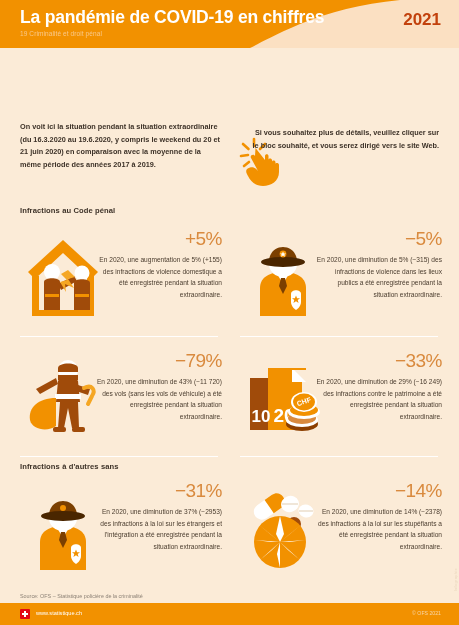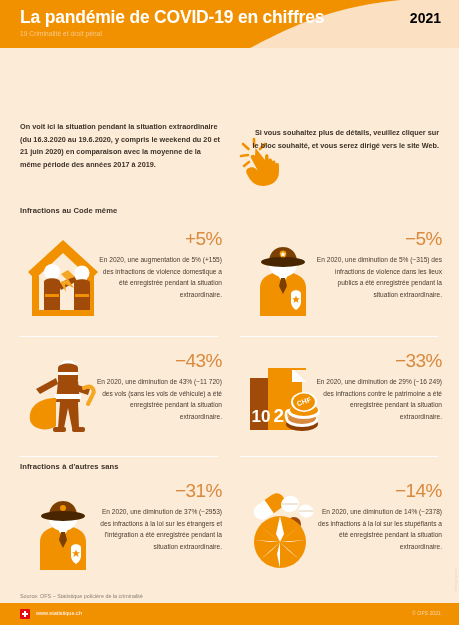--- a/index.html
+++ b/index.html
@@ -22,21 +22,21 @@
     position: absolute; left: 20px; top: 7px;
     font-size: 17.5px; font-weight: bold; color: #ffffff; letter-spacing: -0.2px;
     white-space: nowrap;
   }
   .header-sub {
     position: absolute; left: 20px; top: 30px;
     font-size: 6.5px; color: #F9C98A; letter-spacing: 0.1px; white-space: nowrap;
   }
   .header-year {
     position: absolute; right: 18px; top: 10px;
-    font-size: 14px; font-weight: bold; color: #000000;
+    font-size: 17px; font-weight: bold; color: #c2410c;
   }
 
   
   .intro { position: relative; height: 110px; }
   .intro-left {
     position: absolute; left: 20px; top: 73px; width: 200px;
     font-size: 7.3px; line-height: 1.72; color: #3d3228; font-weight: bold;
   }
   .intro-right {
     position: absolute; right: 20px; top: 79px; width: 190px; text-align: right;
@@ -125,21 +125,21 @@
                  L37.5 28 C37.5 26.5 41 26.5 41 29 L41 36
                  C41 45 33 50 25 50 C18 50 13 46 10 40
                  C8 36.5 6.5 33 12 31.5 C15.5 30.5 18 32.5 20 35 L13 22
                  C11.5 19.5 15.5 17.5 17 20 Z" fill="#F29100"></path>
       </svg>
     </div>
 
     <div class="intro-right">Si vous souhaitez plus de détails, veuillez cliquer sur le bloc souhaité, et vous serez dirigé vers le site Web.</div>
   </div>
 
-  <div class="section-title" style="top:206px">Infractions au Code même</div>
+  <div class="section-title" style="top:206px">Infractions au Code pénal</div>
 
   <div class="card left" style="top:226px">
     <div class="icon">
       <svg viewBox="0 0 78 86" width="78" height="86">
         <path d="M39 8 L74 40 L67 47 L39 21 L11 47 L4 40 Z" fill="#F29100"></path>
         <rect x="8" y="44" width="7" height="40" fill="#F29100"></rect>
         <rect x="63" y="44" width="7" height="40" fill="#F29100"></rect>
         <rect x="8" y="78" width="62" height="6" fill="#F29100"></rect>
 
         <circle cx="28" cy="40" r="8" fill="#ffffff"></circle>
@@ -190,21 +190,21 @@
         <rect x="31" y="40" width="26" height="5" fill="#ffffff"></rect>
         <path d="M34 30 L16 40 L12 35 L32 24 Z" fill="#A04B0A"></path>
         <path d="M54 31 L66 35 L64 41 L52 37 Z" fill="#A04B0A"></path>
         <path d="M36 48 L34 74 L40 74 L44 54 L48 74 L55 74 L54 48 Z" fill="#A04B0A"></path>
         <rect x="29" y="73" width="13" height="5" rx="2" fill="#A04B0A"></rect>
         <rect x="48" y="73" width="13" height="5" rx="2" fill="#A04B0A"></rect>
         <path d="M32 44 C14 44 4 54 6 66 C8 76 24 78 32 72 Z" fill="#F29100"></path>
         <path d="M60 34 C68 30 72 36 68 42 L64 50" stroke="#F5A623" stroke-width="4" fill="none" stroke-linecap="round"></path>
       </svg>
     </div>
-    <div class="pct">−43%</div>
+    <div class="pct">−79%</div>
     <div class="desc">En 2020, une diminution de 43% (−11 720) des vols (sans les vols de véhicule) a été enregistrée pendant la situation extraordinaire.</div>
   </div>
 
   <div class="card right" style="top:348px">
     <div class="icon">
       <svg viewBox="0 0 78 86" width="78" height="86">
         <rect x="6" y="24" width="24" height="52" fill="#A04B0A"></rect>
         <path d="M24 14 L56 14 L56 58 C56 62 52 62 52 62 L52 76 L24 76 Z" fill="#F29100"></path>
         <path d="M48 14 L62 14 L62 26 Z" fill="#F29100"></path>
         <path d="M48 14 L62 26 L48 26 Z" fill="#ffffff"></path>

